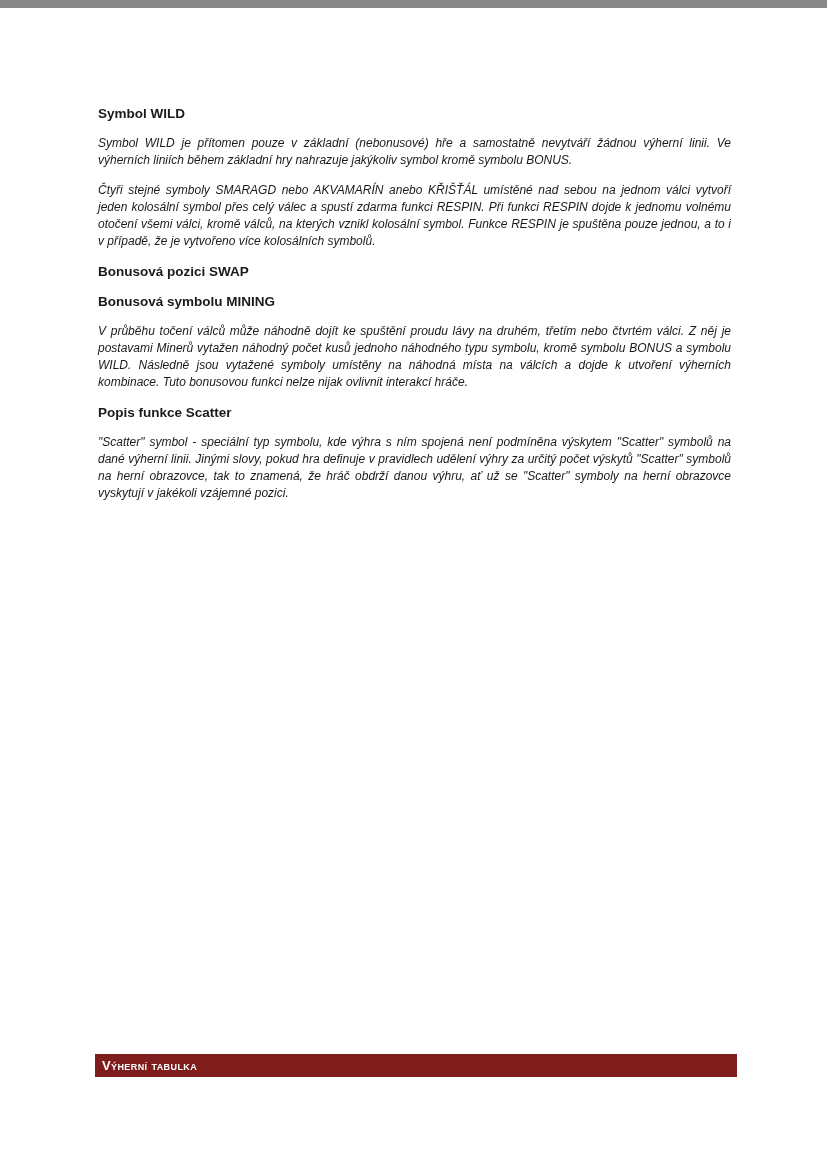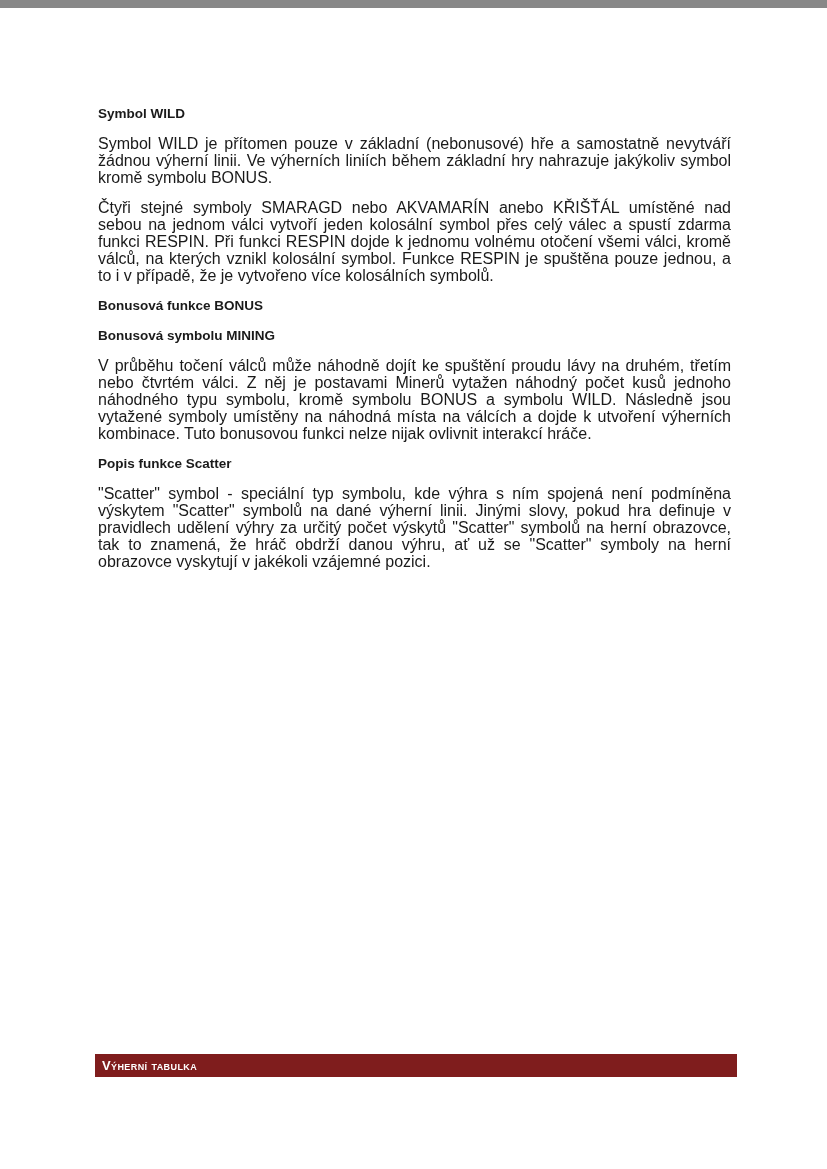--- a/index.html
+++ b/index.html
@@ -24,26 +24,27 @@
     width: 633px;
   }
   .section-heading {
     font-size: 13.5px;
     font-weight: bold;
     line-height: 17px;
     margin: 0 0 13px 0;
     text-align: left;
   }
   .section-paragraph {
-    font-size: 16px;
+    font-size: 12px;
     font-weight: normal;
     line-height: 17px;
     margin: 0 0 13px 0;
     text-align: justify;
     text-justify: inter-word;
+    font-style: italic;
   }
   .banner {
     position: absolute;
     top: 1046px;
     left: 95px;
     width: 642px;
     height: 23px;
     box-sizing: border-box;
     padding-left: 7px;
     display: flex;
@@ -61,21 +62,21 @@
 <body>
 
 <div class="page">
   <div class="content">
 
     <h2 class="section-heading">Symbol WILD</h2>
     <p class="section-paragraph">Symbol WILD je přítomen pouze v základní (nebonusové) hře a samostatně nevytváří žádnou výherní linii. Ve výherních liniích během základní hry nahrazuje jakýkoliv symbol kromě symbolu BONUS.</p>
 
     <p class="section-paragraph">Čtyři stejné symboly SMARAGD nebo AKVAMARÍN anebo KŘIŠŤÁL umístěné nad sebou na jednom válci vytvoří jeden kolosální symbol přes celý válec a spustí zdarma funkci RESPIN. Při funkci RESPIN dojde k jednomu volnému otočení všemi válci, kromě válců, na kterých vznikl kolosální symbol. Funkce RESPIN je spuštěna pouze jednou, a to i v případě, že je vytvořeno více kolosálních symbolů.</p>
 
-    <h2 class="section-heading">Bonusová funkce BONUS</h2>
+    <h2 class="section-heading">Bonusová pozici SWAP</h2>
 
     <h2 class="section-heading">Bonusová symbolu MINING</h2>
     <p class="section-paragraph">V průběhu točení válců může náhodně dojít ke spuštění proudu lávy na druhém, třetím nebo čtvrtém válci. Z něj je postavami Minerů vytažen náhodný počet kusů jednoho náhodného typu symbolu, kromě symbolu BONUS a symbolu WILD. Následně jsou vytažené symboly umístěny na náhodná místa na válcích a dojde k utvoření výherních kombinace. Tuto bonusovou funkci nelze nijak ovlivnit interakcí hráče.</p>
 
     <h2 class="section-heading">Popis funkce Scatter</h2>
     <p class="section-paragraph">"Scatter" symbol - speciální typ symbolu, kde výhra s ním spojená není podmíněna výskytem "Scatter" symbolů na dané výherní linii. Jinými slovy, pokud hra definuje v pravidlech udělení výhry za určitý počet výskytů "Scatter" symbolů na herní obrazovce, tak to znamená, že hráč obdrží danou výhru, ať už se "Scatter" symboly na herní obrazovce vyskytují v jakékoli vzájemné pozici.</p>
 
   </div>
 
   <div class="banner" style="background: #7f1d1d;">

